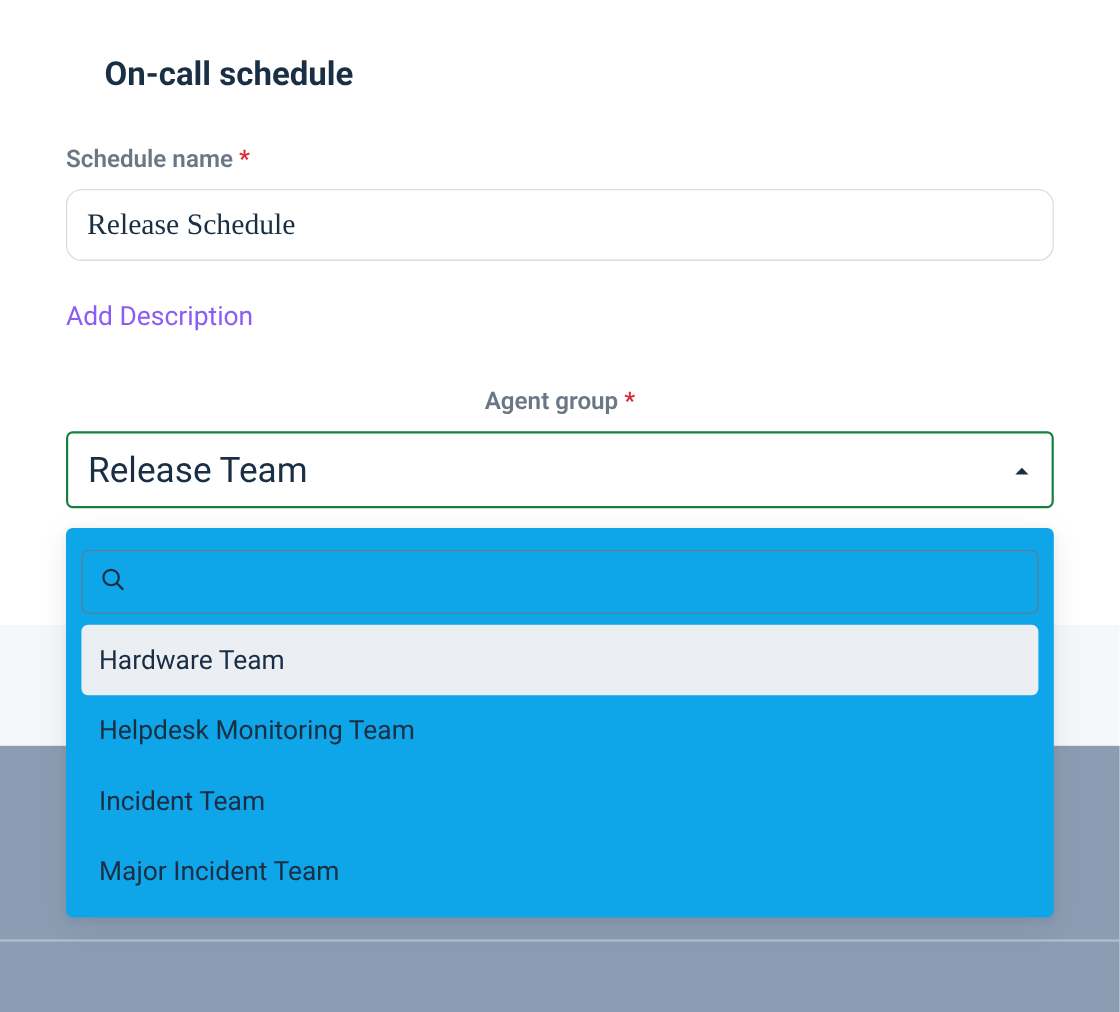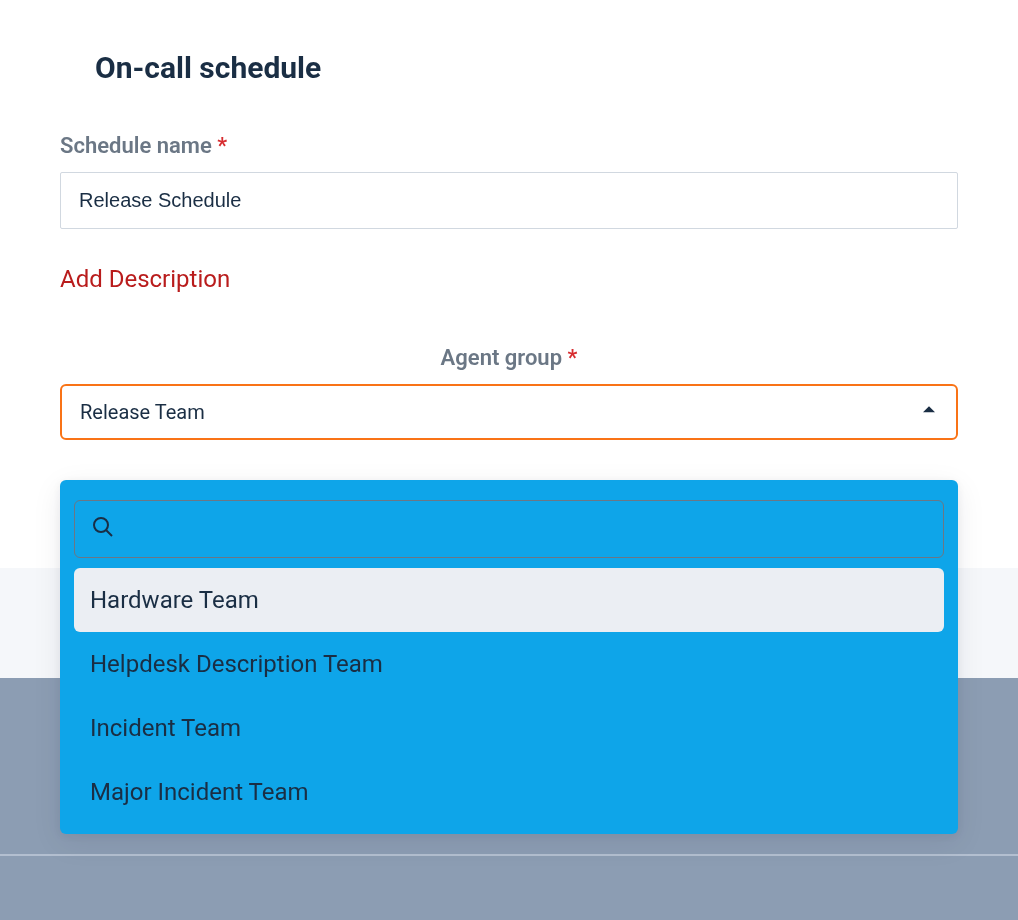--- a/index.html
+++ b/index.html
@@ -31,45 +31,45 @@
       color: #6b7785;
       margin-bottom: 14px;
       display: block;
     }
     .required {
       color: #d72d30;
     }
     .text-input {
       width: 100%;
       border: 1px solid #d1d8e0;
-      border-radius: 2px;
+      border-radius: 14px;
       padding: 16px 18px;
-      font-size: 20px;
-      color: #1a2e44;
-      font-family: Liberation Sans, sans-serif;
+      font-size: 27px;
+      color: #1a2e44;
+      font-family: Liberation Serif, serif;
       outline: none;
     }
     .add-description {
       display: inline-block;
       margin-top: 36px;
       font-size: 24px;
-      color: #b91c1c;
+      color: #8b5cf6;
       cursor: pointer;
       text-align: right;
     }
     .agent-group-section {
       margin-top: 52px;
       text-align: center;
     }
     .select-box {
       width: 100%;
-      border: 2px solid #f97316;
+      border: 2px solid #15803d;
       border-radius: 6px;
       padding: 14px 18px;
-      font-size: 20px;
+      font-size: 32px;
       color: #1a2e44;
       display: flex;
       align-items: center;
       justify-content: space-between;
       cursor: pointer;
       background: #ffffff;
     }
     .chevron-icon svg {
       width: 18px;
       height: 18px;
@@ -186,16 +186,16 @@
   <div class="search-wrapper">
     <span>
       <svg viewBox="0 0 24 24">
           <circle cx="10" cy="10" r="7"></circle>
           <line x1="15" y1="15" x2="21" y2="21"></line>
         </svg>
     </span>
     <input type="text" class="search-input" placeholder="" style="">
   </div>
   <div class="option highlighted">Hardware Team</div>
-  <div class="option">Helpdesk Description Team</div>
+  <div class="option">Helpdesk Monitoring Team</div>
   <div class="option">Incident Team</div>
   <div class="option">Major Incident Team</div>
 </div>
 
 </body></html>

